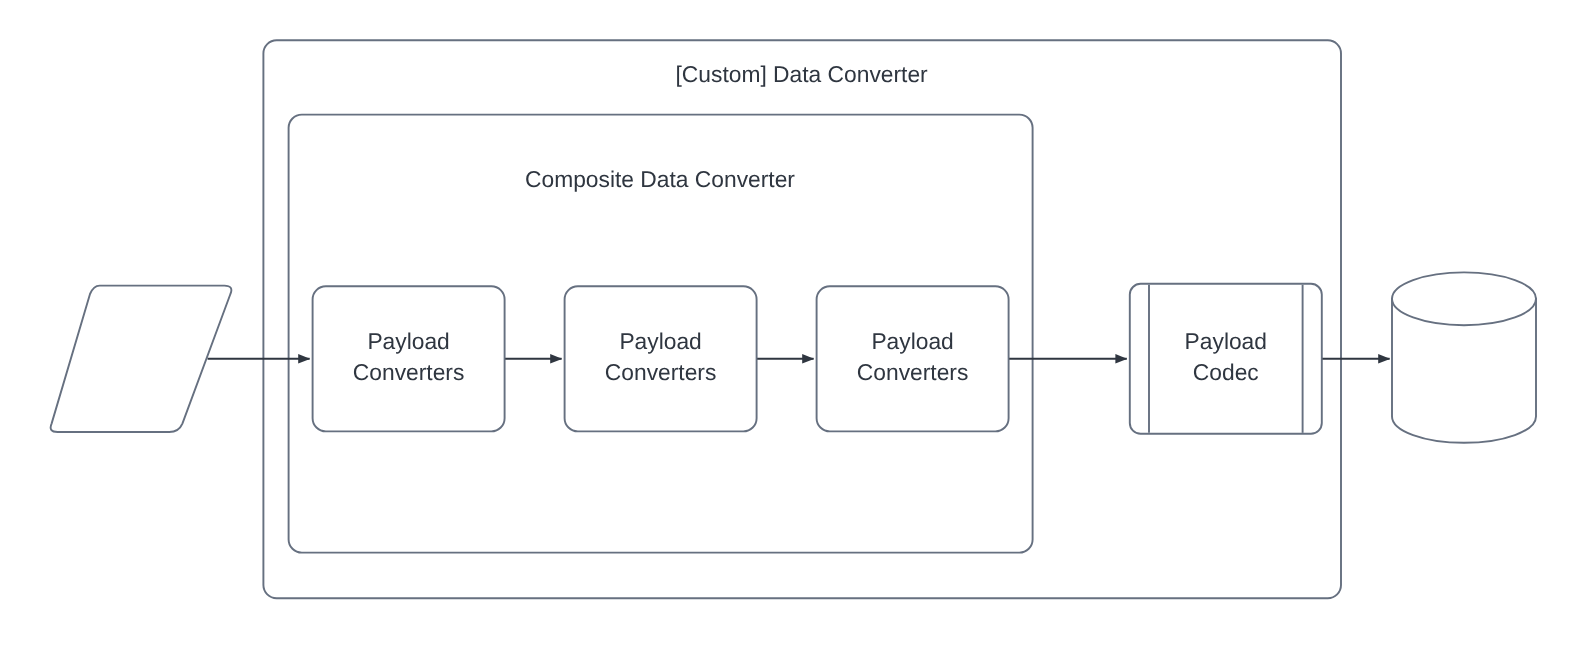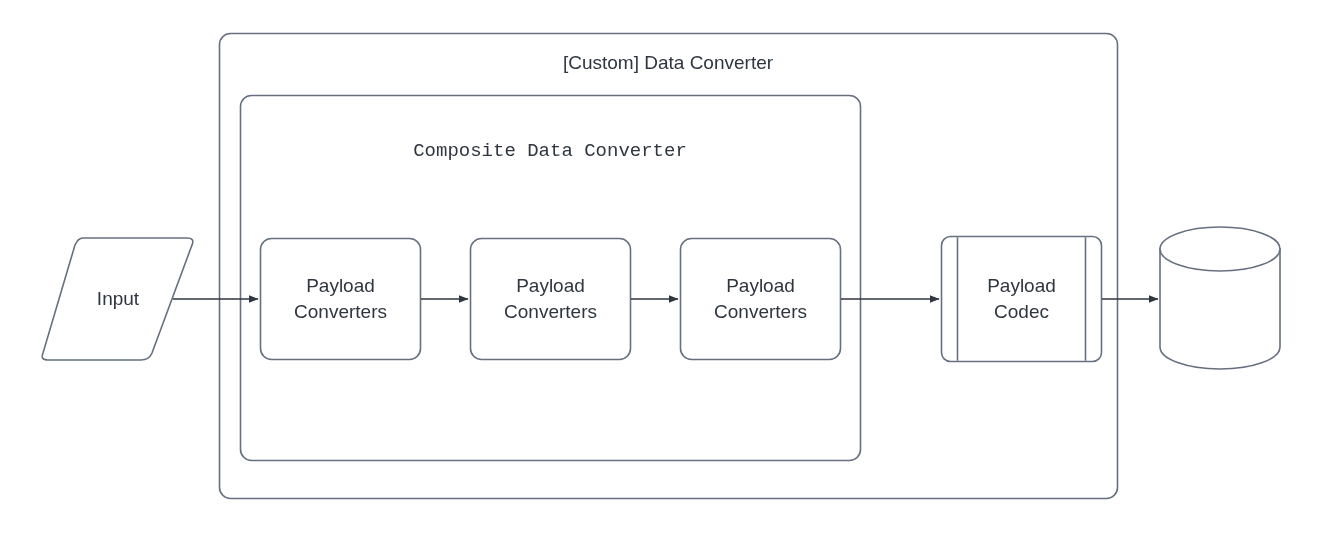--- a/index.html
+++ b/index.html
@@ -88,23 +88,22 @@
 
     <line x1="631" y1="299" x2="678" y2="299" stroke="#2f3640" stroke-width="1.6" marker-end="url(#arrowhead)"></line>
 
     <line x1="841" y1="299" x2="939" y2="299" stroke="#2f3640" stroke-width="1.6" marker-end="url(#arrowhead)"></line>
 
     <line x1="1102" y1="299" x2="1158" y2="299" stroke="#2f3640" stroke-width="1.6" marker-end="url(#arrowhead)"></line>
   </svg>
 
   <div class="container-title" style="left:219px; top:52px; width:898px;">[Custom] Data Converter</div>
 
-  <div class="container-title" style="left:240px; top:140px; width:620px;font-family:Liberation Mono, monospace;">Composite Data Converter</div>
+  <div class="container-title" style="left:240px; top:140px; width:620px;">Composite Data Converter</div>
 
-  <div class="shape-label" style="left:43px; top:238px; width:150px; height:122px;">Input</div>
 
   <div class="shape-label" style="left:260px; top:238px; width:161px; height:122px;">Payload
 Converters</div>
 
   <div class="shape-label" style="left:470px; top:238px; width:161px; height:122px;">Payload
 Converters</div>
 
   <div class="shape-label" style="left:680px; top:238px; width:161px; height:122px;">Payload
 Converters</div>
 

